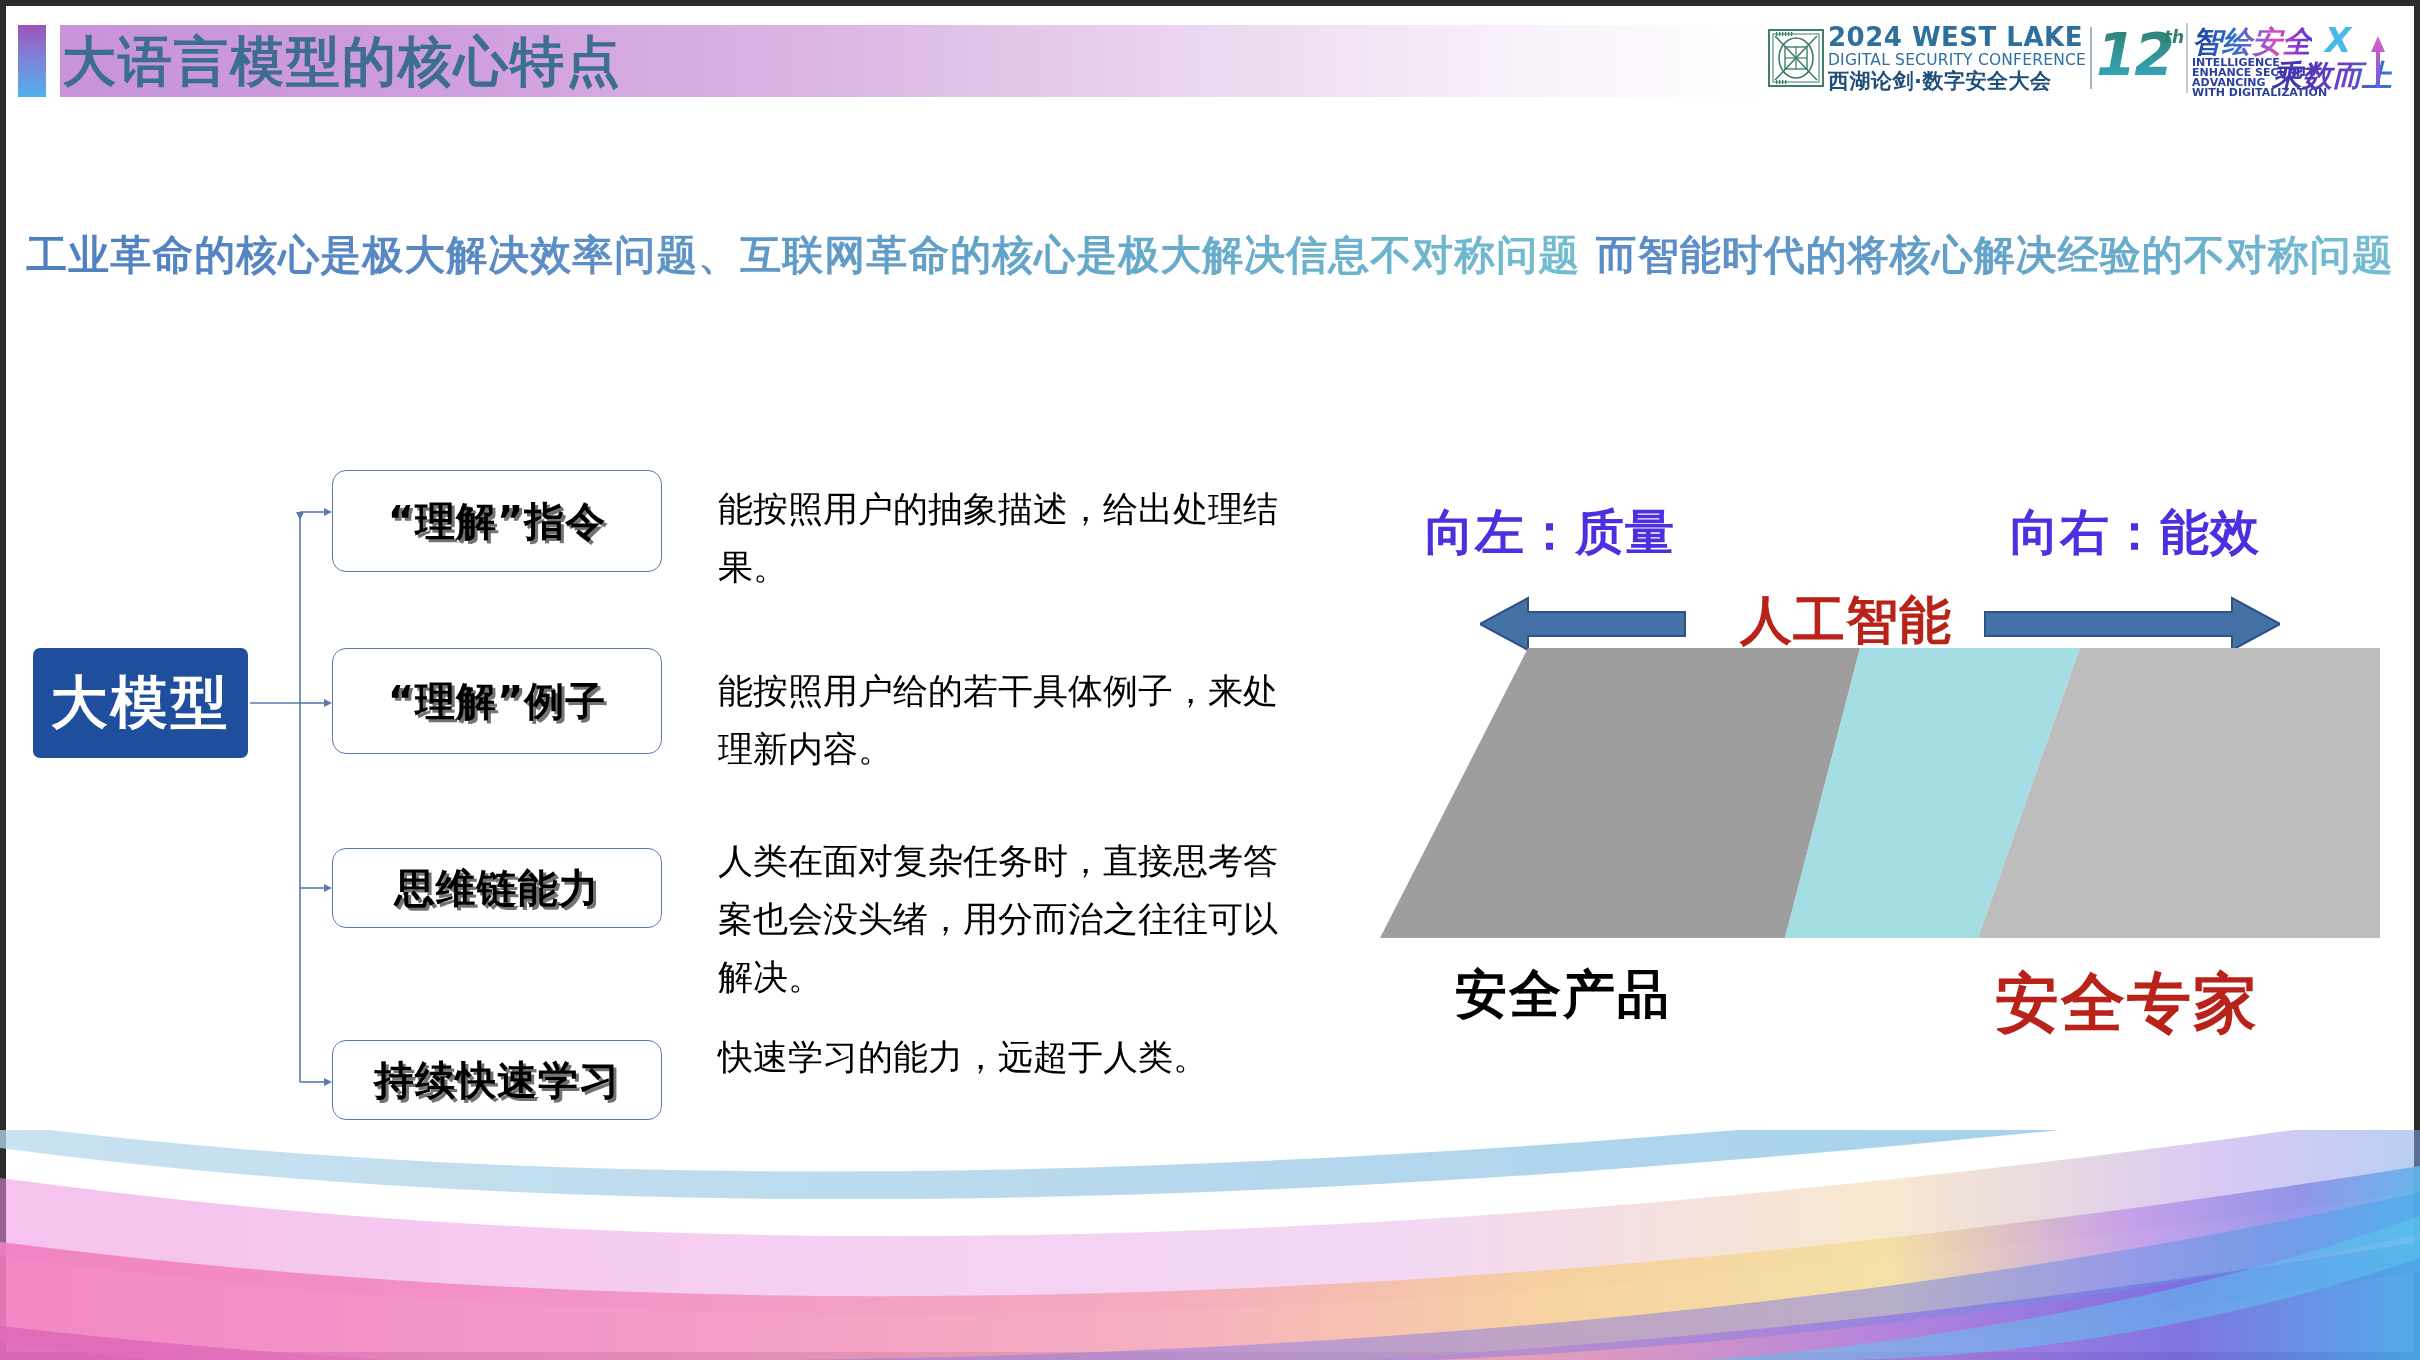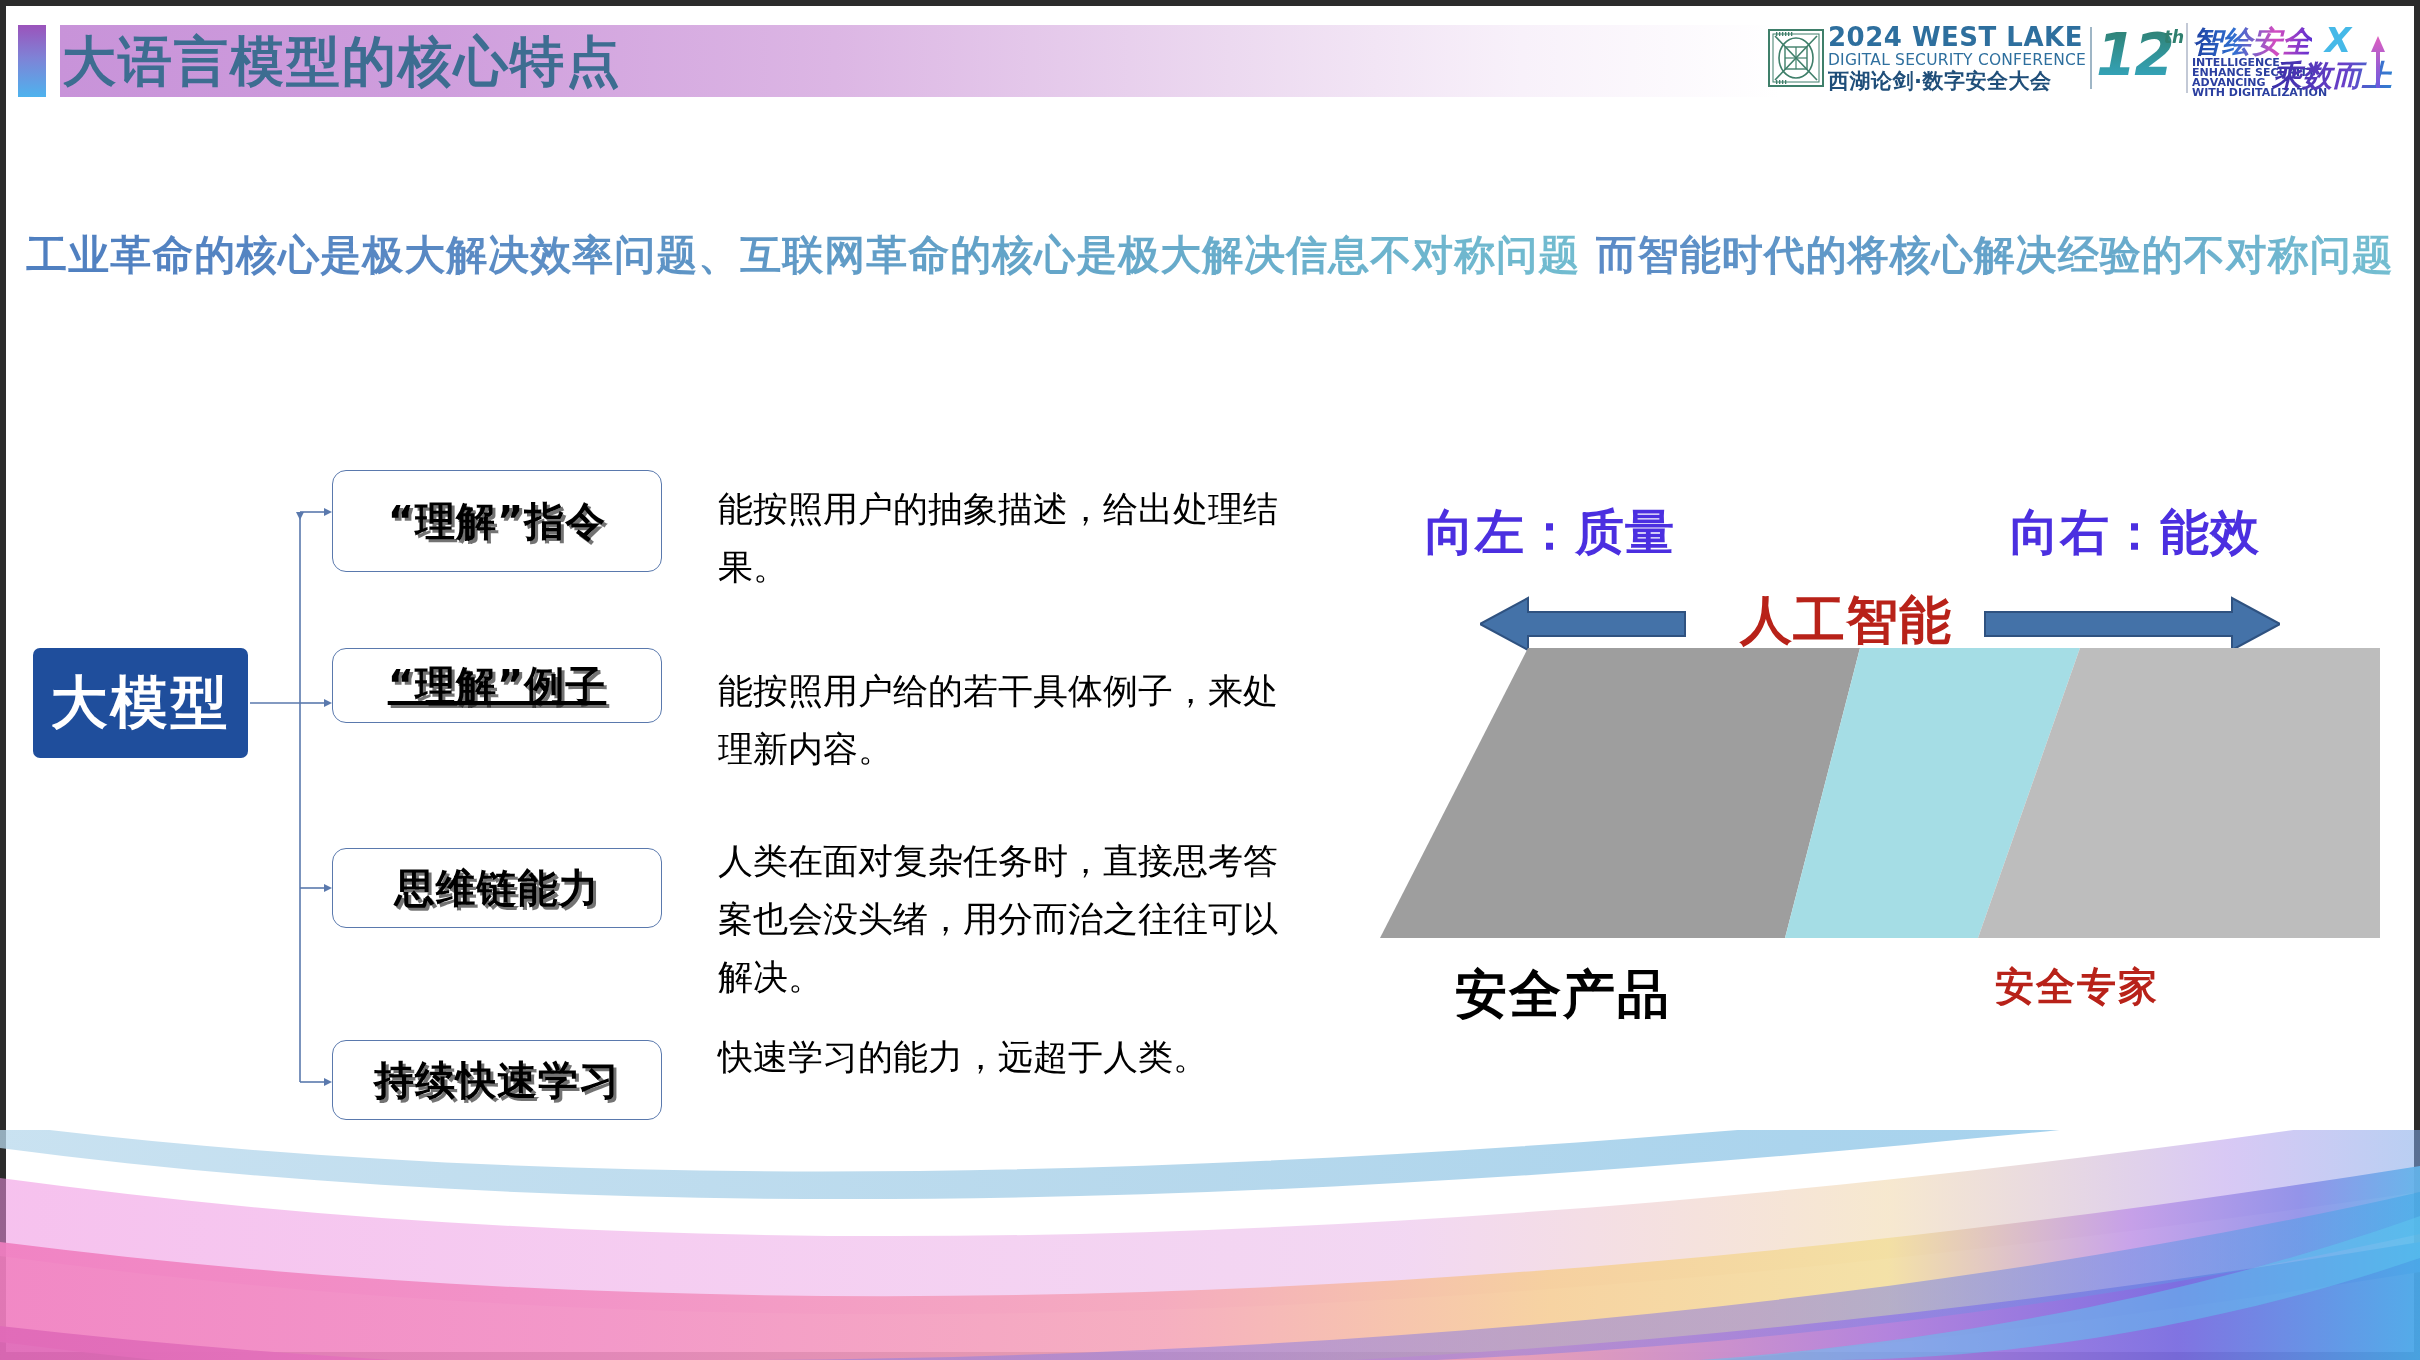--- a/index.html
+++ b/index.html
@@ -96,21 +96,21 @@
 
   .feat-box{
     position:absolute;left:332px;width:330px;
     border:1.6px solid #5a79ad;border-radius:14px;background:#fff;
     display:flex;align-items:center;justify-content:center;
     font-size:40px;font-weight:bold;color:#000;letter-spacing:1px;
     text-shadow:3px 3px 0 rgba(0,0,0,0.55);
     box-sizing:border-box;
   }
   .fb1{top:470px;height:102px;}
-  .fb2{top:648px;height:75px;text-decoration:underline;}
+  .fb2{top:648px;height:106px;}
   .fb3{top:848px;height:80px;}
   .fb4{top:1040px;height:80px;}
 
   .desc{
     position:absolute;left:718px;width:560px;
     font-size:35px;line-height:58px;color:#000;letter-spacing:0px;
   }
   .d1{top:480px;}
   .d2{top:662px;}
   .d3{top:832px;}
@@ -130,21 +130,21 @@
     position:absolute;left:1740px;top:586px;
     font-size:52px;font-weight:bold;color:#b82219;letter-spacing:1px;white-space:nowrap;
   }
   .trap-svg{position:absolute;left:1380px;top:648px;width:1000px;height:290px;}
   .bot-left{
     position:absolute;left:1455px;top:960px;
     font-size:52px;font-weight:bold;color:#000000;letter-spacing:2px;white-space:nowrap;
   }
   .bot-right{
     position:absolute;left:1995px;top:960px;
-    font-size:39px;font-weight:bold;color:#b82219;letter-spacing:2px;white-space:nowrap;
+    font-size:64px;font-weight:bold;color:#b82219;letter-spacing:2px;white-space:nowrap;
   }
 
   
   .waves{position:absolute;left:0;bottom:0;width:2420px;height:230px;}
 </style>
 </head>
 <body>
 
 <div class="slide">
 

